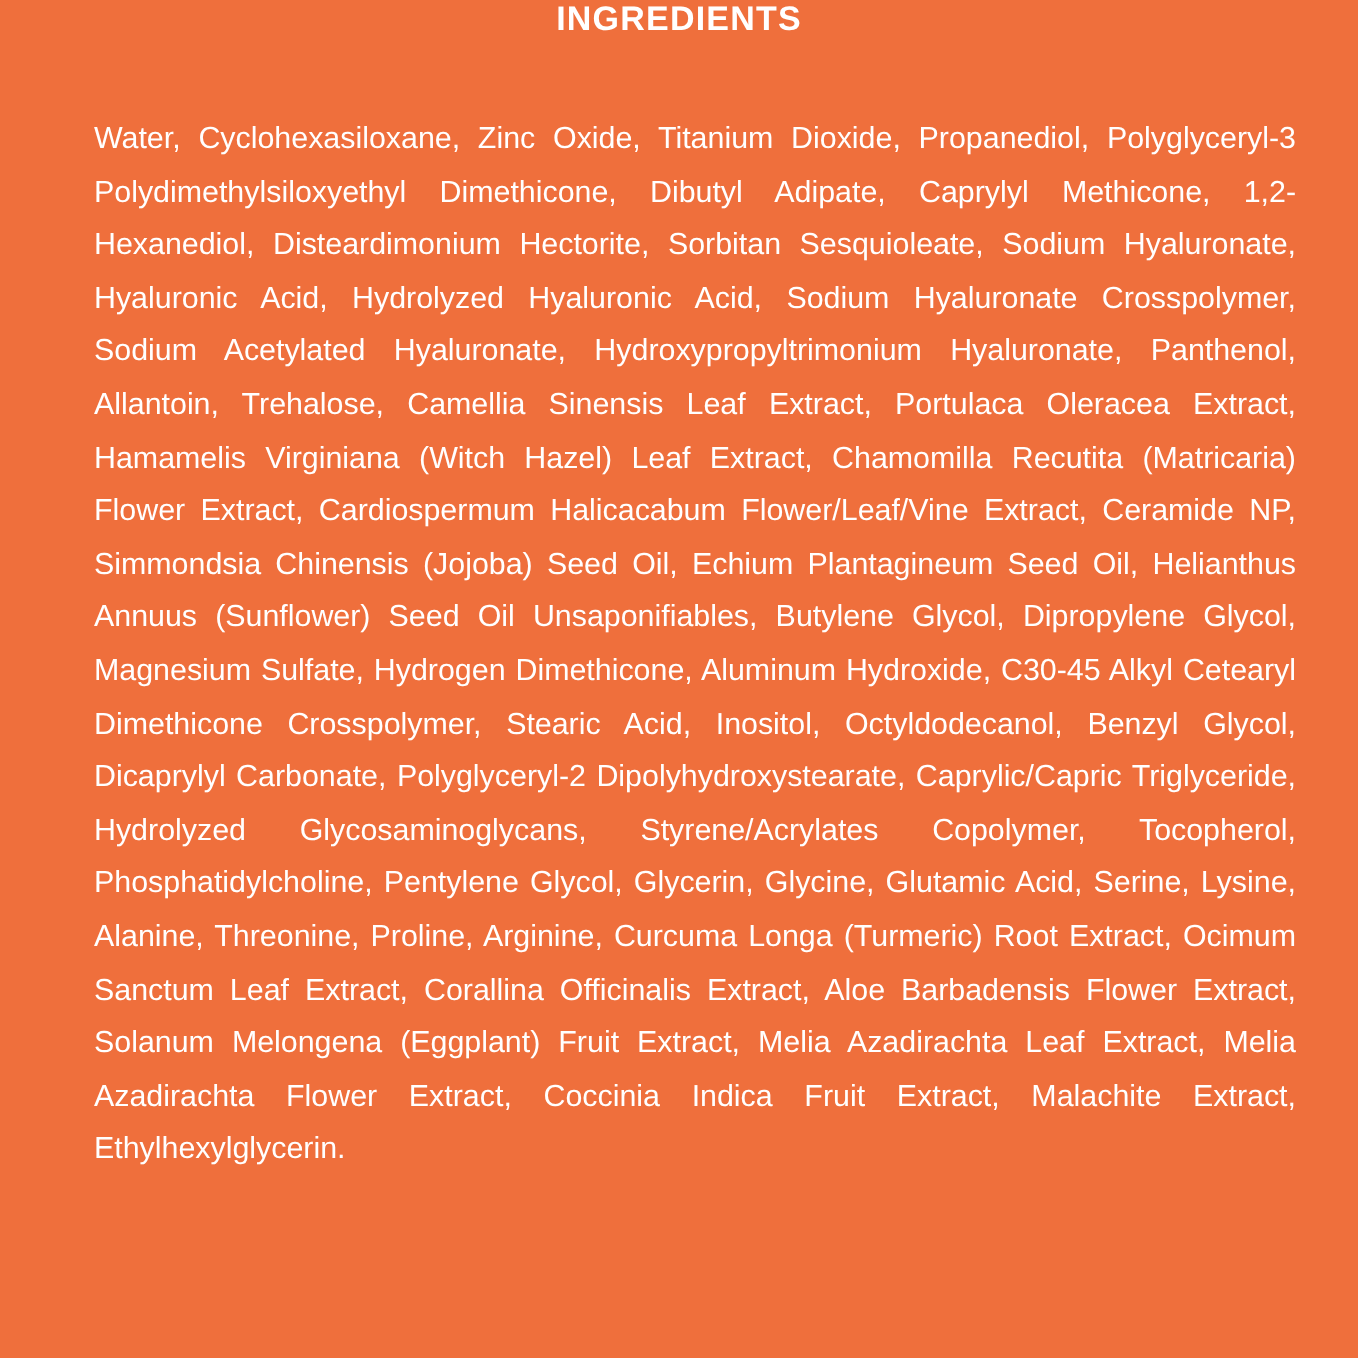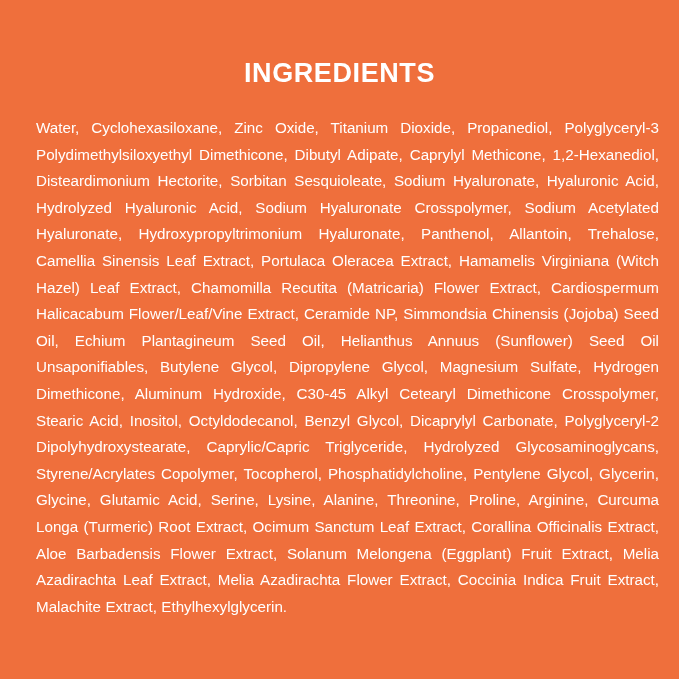--- a/index.html
+++ b/index.html
@@ -19,34 +19,33 @@
     width: 679px;
     height: 679px;
     background: #ef6f3c;
     box-sizing: border-box;
     padding: 0;
     overflow: hidden;
   }
   .title {
     color: #ffffff;
     text-align: center;
-    font-size: 27px;
+    font-size: 17px;
     font-weight: bold;
     letter-spacing: 0.6px;
     margin: 0;
-    padding-top: 58px;
     font-family: "Liberation Sans", sans-serif;
   }
   .ingredients-body {
     color: #ffffff;
     font-size: 15.2px;
     line-height: 26.6px;
     text-align: justify;
     text-align-last: left;
-    margin: 0;
+    margin: 11px;
     padding: 26px 20px 0 36px;
     font-family: "Liberation Sans", sans-serif;
     word-spacing: 0.2px;
     hyphens: manual;
   }
 </style>
 </head>
 <body>
 
 <div class="panel">

